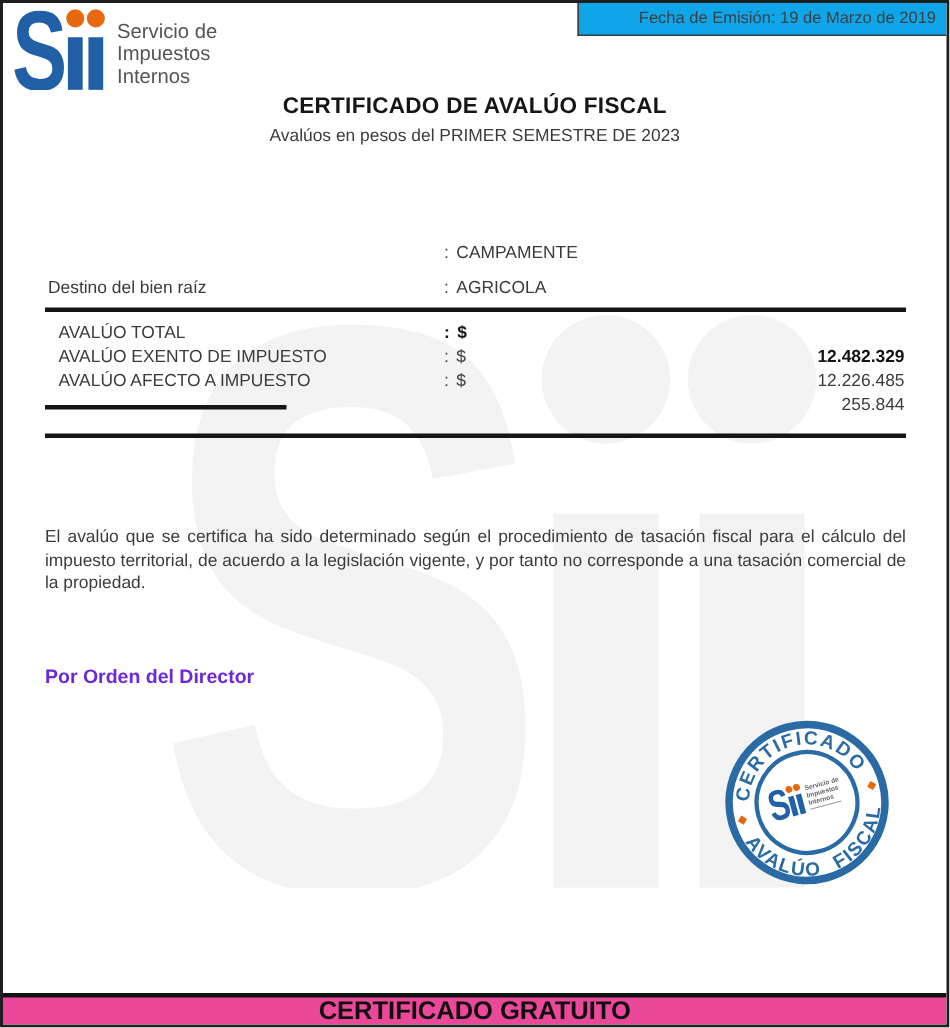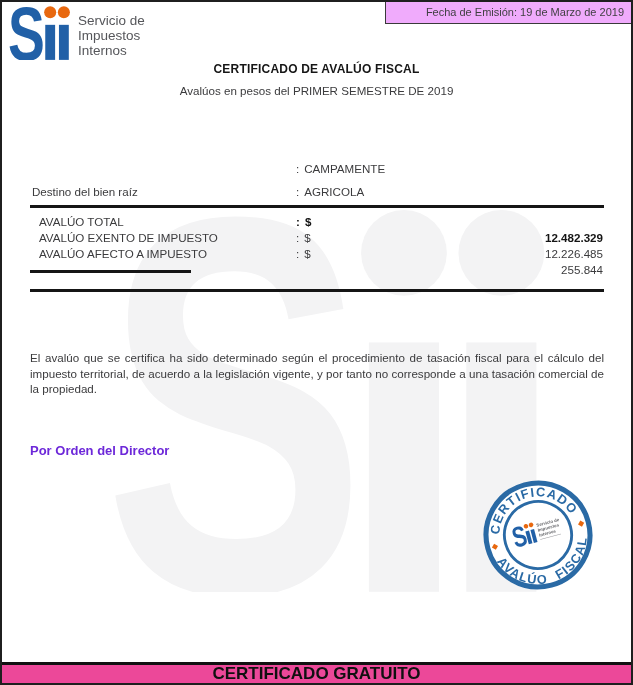--- a/index.html
+++ b/index.html
@@ -12,30 +12,30 @@
   
   .watermark { position:absolute; left:102px; top:200px; width:448px; height:390px; z-index:0; }
 
   .content { position:absolute; inset:0; z-index:1; }
 
   
   .date-box {
     position:absolute; top:0; right:0; width:238px; height:21px;
     border-left:1.5px solid #3a3a3a; border-bottom:1.5px solid #3a3a3a;
     font-size:11px; line-height:21px; text-align:right; padding-right:7px;
-    color:#3f3f41; background:#f0abfc;
+    color:#3f3f41; background:#0ea5e9;
   }
 
   
   .logo-svg { position:absolute; left:6px; top:3px; width:63px; height:55px; }
   .org-lines { position:absolute; left:76px; top:11px; font-size:13.5px; line-height:15px; color:#55565a; }
 
   
   .title { position:absolute; left:0; top:60px; width:100%; text-align:center;
-           font-size:12px; font-weight:bold; color:#161616; letter-spacing:.2px; }
+           font-size:15px; font-weight:bold; color:#161616; letter-spacing:.2px; }
   .subtitle { position:absolute; left:0; top:82px; width:100%; text-align:center; font-size:11.6px; color:#3b3b3d; }
 
   
   .prop-row { position:absolute; left:28px; width:574px; height:15px; font-size:11.6px; }
   .prop-label { position:absolute; left:2px; top:0; }
   .prop-value { position:absolute; left:266px; top:0; }
   .colon { margin-right:5px; }
 
   
   .rule { position:absolute; left:28px; width:574px; height:3px; background:#151515; }
@@ -97,21 +97,21 @@
         <circle cx="102" cy="13" r="11" fill="#e8680f"></circle>
       </g>
     </svg>
     <div class="org-lines">
       <div>Servicio de</div>
       <div>Impuestos</div>
       <div>Internos</div>
     </div>
 
     <div class="title">CERTIFICADO DE AVALÚO FISCAL</div>
-    <div class="subtitle">Avalúos en pesos del PRIMER SEMESTRE DE 2019</div>
+    <div class="subtitle">Avalúos en pesos del PRIMER SEMESTRE DE 2023</div>
 
     <div class="prop-row" style="top:160px">
       <span class="prop-value"><span class="colon">:</span><span>CAMPAMENTE</span></span>
     </div>
     <div class="prop-row" style="top:183px">
       <span class="prop-label">Destino del bien raíz</span>
       <span class="prop-value"><span class="colon">:</span><span>AGRICOLA</span></span>
     </div>
 
     <div class="rule" style="top:203px"></div>

